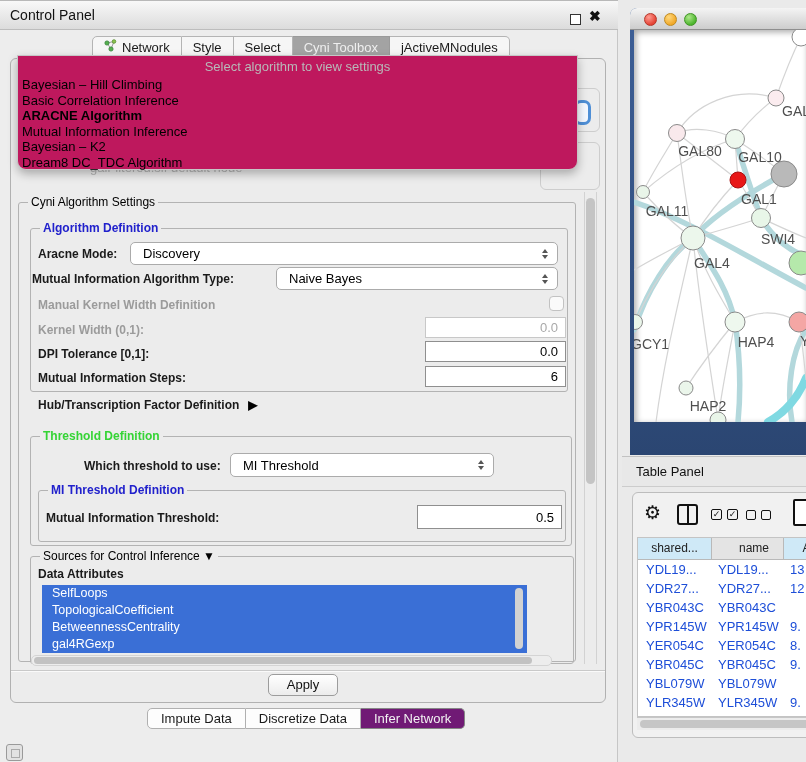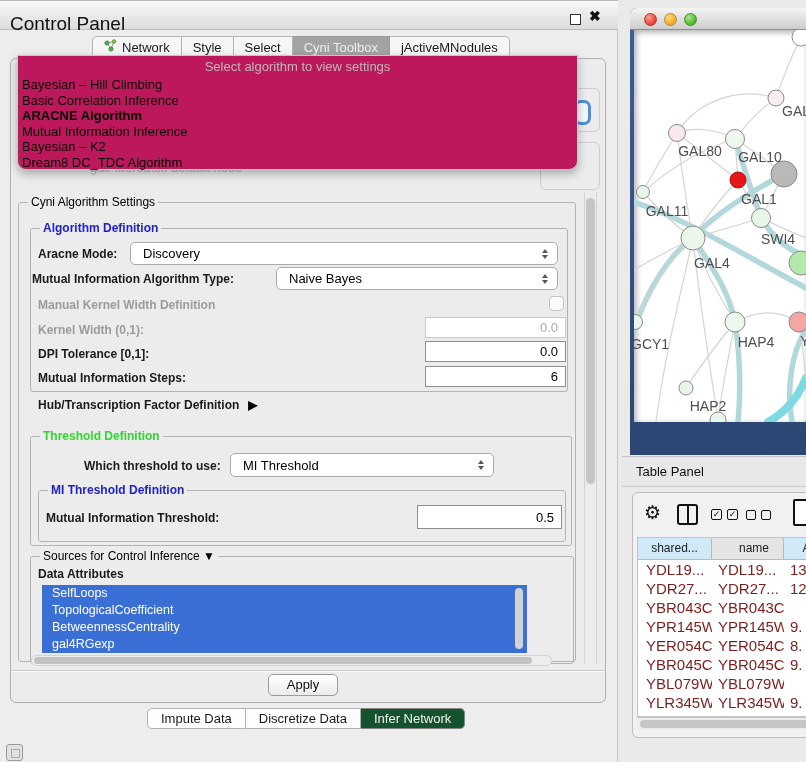--- a/index.html
+++ b/index.html
@@ -4,21 +4,21 @@
 <style>
   *{box-sizing:border-box;margin:0;padding:0}
   html,body{width:806px;height:762px}
   body{font-family:"Liberation Sans",sans-serif;background:#eaeaea}
   #screen{position:relative;width:806px;height:762px;overflow:hidden;background:#eaeaea}
   .abs{position:absolute}
 
   
   #cp-window{left:0;top:0;width:618px;height:762px;background:#ededed;border-right:1px solid #c6c6c6}
   #cp-titlebar{left:0;top:0;width:618px;height:30px;background:linear-gradient(#f8f8f8,#dcdcdc);border-top:1px solid #b8b8b8;border-bottom:1px solid #bdbdbd}
-  #cp-title{left:10px;top:8px;line-height:29px;font-size:19px;color:#111}
+  #cp-title{left:10px;top:0;line-height:29px;font-size:14px;color:#111}
   #float-btn{left:570px;top:13px;width:11px;height:11px;border:1.5px solid #333;background:#fff}
   #close-btn{left:589px;top:7px;font-size:14px;font-weight:bold;color:#111}
 
   
   #tabstrip{left:92px;top:36px;height:22px;display:flex}
   .tab{display:flex;align-items:center;gap:5px;padding:0 11px;font-size:13px;color:#1a1a1a;background:#f6f6f6;border:1px solid #b4b4b4;border-left:none;height:22px}
   .tab:first-child{border-left:1px solid #b4b4b4;border-top-left-radius:5px}
   .tab:last-child{border-top-right-radius:5px}
   .tab.sel{background:#a3a3a3;color:#efefef;border-color:#9a9a9a}
 
@@ -69,21 +69,21 @@
   #attr-hscroll{left:31px;top:655px;width:521px;height:11px;background:#ededed;border:1px solid #d4d4d4;border-radius:5px}
   #attr-hthumb{left:2px;top:1px;width:498px;height:7px;background:#c2c2c2;border-radius:4px}
 
   #sep-line{left:11px;top:670px;width:594px;height:1px;background:#c9c9c9;box-shadow:0 1px 0 #fafafa}
   #apply-btn{left:268px;top:674px;width:70px;height:22px;background:linear-gradient(#fff,#ececec);border:1px solid #9c9c9c;border-radius:5px;font-size:13px;text-align:center;line-height:20px;color:#111}
 
   #btabs{left:147px;top:708px;height:21px;display:flex}
   .btab{padding:0 13px;font-size:13px;line-height:20px;color:#1a1a1a;background:#fdfdfd;border:1px solid #b0b0b0;border-left:none}
   .btab:first-child{border-left:1px solid #b0b0b0;border-radius:5px 0 0 5px}
   .btab:last-child{border-radius:0 5px 5px 0}
-  .btab.sel{background:#14532d;color:#f2f2f2;border-color:#868686}
+  .btab.sel{background:#701a75;color:#f2f2f2;border-color:#868686}
 
   #corner-icon{left:6px;top:744px;width:17px;height:17px;border:1px solid #9a9a9a;border-radius:3px;background:#e2e2e2}
   #corner-icon:after{content:"";position:absolute;left:4px;top:4px;width:7px;height:7px;border:1px solid #aaa}
 
   
   #net-window{left:630px;top:8px;width:176px;height:447px;border-top-left-radius:7px;background:linear-gradient(180deg,#3d5f97,#2b4672)}
   #net-titlebar{left:0;top:0;width:176px;height:22px;background:linear-gradient(#f4f4f4,#cdcdcd);border-bottom:1px solid #8f8f8f;border-top-left-radius:7px}
   .light{position:absolute;top:5px;width:13px;height:13px;border-radius:50%}
   #light-red{left:14px;background:radial-gradient(circle at 35% 30%,#ff9d94,#e44334 70%);border:1px solid #b53629}
   #light-yellow{left:34px;background:radial-gradient(circle at 35% 30%,#ffd97e,#f0a829 70%);border:1px solid #c08a1e}
@@ -97,21 +97,21 @@
   #gear-icon{left:11px;top:8px;font-size:19px;color:#111}
   #col-icon{left:44px;top:11px;width:21px;height:21px;border:2px solid #111;border-radius:3px}
   #col-icon:after{content:"";position:absolute;left:7.5px;top:0;width:2px;height:17px;background:#111}
   .cb{position:absolute;width:11px;height:11px;border:1.5px solid #111;border-radius:2px;font-size:9px;line-height:9px;text-align:center;color:#111}
   #file-icon{left:160px;top:6px;width:16px;height:27px;border:2px solid #111;border-radius:2px;background:#fff}
   #tp-table{left:4px;top:44px;width:200px;height:180px;background:#fff;border:1px solid #c4c4c4;overflow:hidden}
   #tbl-head{display:flex;height:22px}
   .hcell{height:22px;border-right:1px solid #b9b9b9;border-bottom:1px solid #b9b9b9;background:#e4e4e4;font-size:12px;text-align:center;line-height:21px;color:#222;overflow:hidden;white-space:nowrap}
   .hcell.hl{background:#cfe9f7}
   .trow{display:flex;height:19px}
-  .tcell{font-size:15px;line-height:19px;color:#7f1d1d;overflow:hidden;white-space:nowrap}
+  .tcell{font-size:13px;line-height:19px;color:#1d4ed8;overflow:hidden;white-space:nowrap}
   #tp-hscroll{left:4px;top:224px;width:200px;height:13px;background:#ececec;border-top:1px solid #c6c6c6}
   #tp-hthumb{left:3px;top:2px;width:188px;height:8px;background:#c6c6c6;border-radius:4px}
 </style>
 </head>
 <body>
 
 <div id="screen">
 
   <div id="cp-window" class="abs">
     <div id="cp-titlebar" class="abs">

